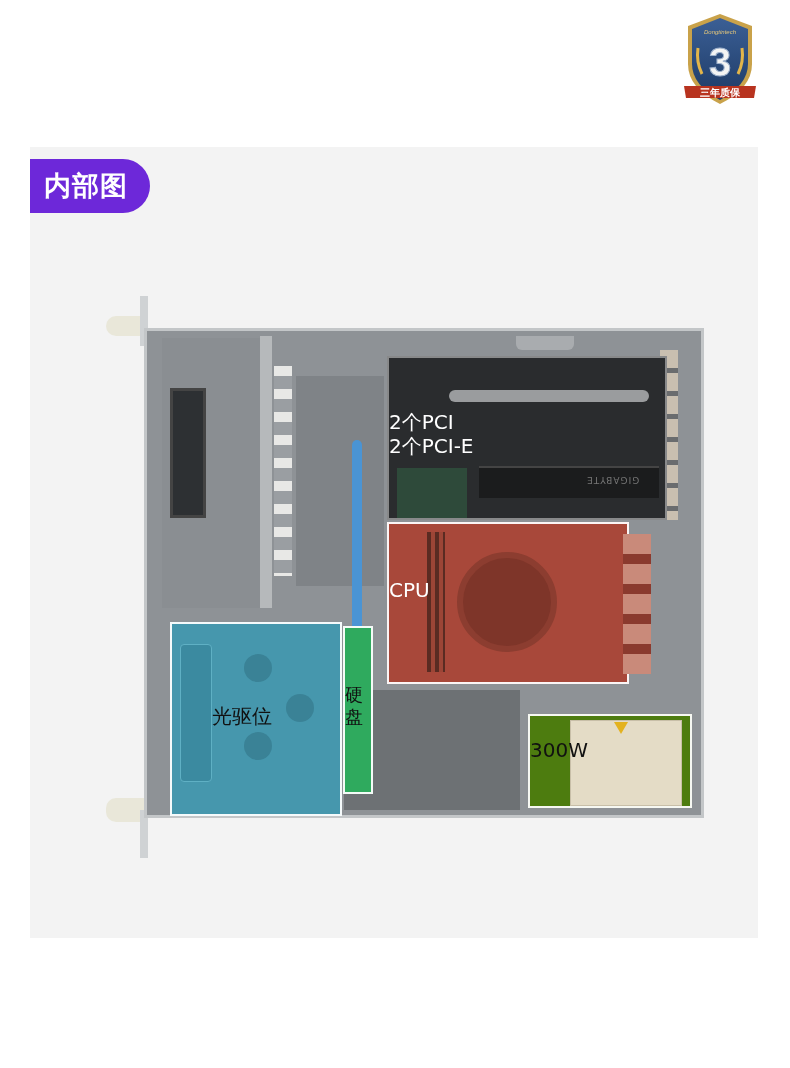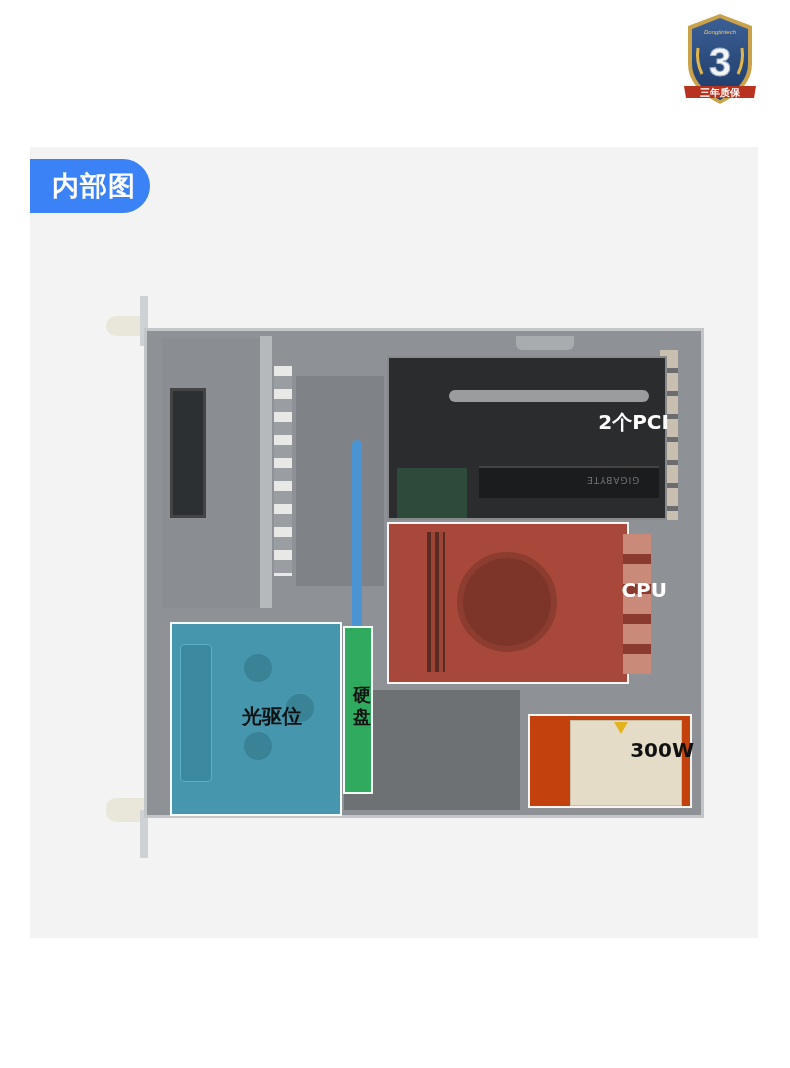--- a/index.html
+++ b/index.html
@@ -1,22 +1,22 @@
 <!DOCTYPE html>
 <html><head>
 <meta charset="utf-8">
 <style>
   html,body{margin:0;padding:0;}
   body{width:790px;height:1068px;background:#ffffff;position:relative;overflow:hidden;font-family:"DejaVu Sans","Liberation Sans",sans-serif;}
   .badge{position:absolute;left:682px;top:12px;width:76px;height:96px;}
   .panel{position:absolute;left:30px;top:147px;width:728px;height:791px;background:#f3f3f3;}
-  .tag{position:absolute;left:30px;top:159px;width:120px;height:54px;background:#3b82f6;border-radius:0 27px 27px 0;color:#fff;font-size:27px;line-height:54px;padding-left:22px;box-sizing:border-box;letter-spacing:1px;font-weight:bold;}
+  .tag{position:absolute;left:30px;top:159px;width:120px;height:54px;background:#6d28d9;border-radius:0 27px 27px 0;color:#fff;font-size:27px;line-height:54px;padding-left:14px;box-sizing:border-box;letter-spacing:1px;font-weight:bold;}
   .chassis{position:absolute;left:100px;top:290px;width:610px;height:570px;}
   .abs{position:absolute;}
-  .label{position:absolute;color:#fff;font-weight:bold;text-align:right;line-height:1.2;}
+  .label{position:absolute;color:#fff;font-weight:normal;text-align:left;line-height:1.2;}
   .hl{position:absolute;box-sizing:border-box;border:2px solid rgba(255,255,255,0.95);}
 </style>
 </head>
 <body>
 
 <div class="badge">
   <svg width="76" height="96" viewBox="0 0 76 96">
     <defs>
       <linearGradient id="sg" x1="0" y1="0" x2="0" y2="1">
         <stop offset="0" stop-color="#3b5f95"></stop>
@@ -66,20 +66,21 @@
   <div class="abs" style="left:244px;top:400px;width:176px;height:120px;background:#6d7174;"></div>
 
   <div class="hl" style="left:287px;top:66px;width:280px;height:164px;background:#2a2c2e;border-color:rgba(200,200,200,0.6);">
     <div class="abs" style="left:90px;top:108px;width:180px;height:30px;background:#1b1c1d;border-top:2px solid #444;">
       <span style="position:absolute;right:20px;top:7px;font-size:9px;color:#777;letter-spacing:1px;transform:rotate(180deg);">GIGABYTE</span>
     </div>
     <div class="abs" style="left:60px;top:32px;width:200px;height:12px;background:#9a9c9e;border-radius:6px;"></div>
     <div class="abs" style="left:8px;top:110px;width:70px;height:50px;background:#2e4a3a;"></div>
     <div class="label" style="left:0;top:52px;width:280px;font-size:20px;">
       <div>2个PCI</div>
+      <div>2个PCI-E</div>
     </div>
   </div>
 
   <div class="hl" style="left:287px;top:232px;width:242px;height:162px;background:#a8483a;padding-left:47px;">
     <div class="abs" style="left:68px;top:28px;width:100px;height:100px;border-radius:50%;background:#7e3529;border:6px solid #8c3d30;box-sizing:border-box;"></div>
     <div class="abs" style="left:38px;top:8px;width:18px;height:140px;background:repeating-linear-gradient(90deg,#5a2b22 0 4px,#9c4536 4px 8px);"></div>
     <div class="abs" style="left:234px;top:10px;width:28px;height:140px;background:repeating-linear-gradient(180deg,#c98a7a 0 20px,#8a3a2e 20px 30px);"></div>
     <div class="label" style="left:0;top:54px;width:278px;font-size:20px;">
       <div>CPU</div>
     </div>
@@ -95,20 +96,20 @@
     </div>
   </div>
 
   <div class="hl" style="left:243px;top:336px;width:30px;height:168px;background:#2faa5e;">
     <div class="label" style="left:0;top:56px;width:26px;font-size:18px;color:#111;">
       <div>硬</div>
       <div>盘</div>
     </div>
   </div>
 
-  <div class="hl" style="left:428px;top:424px;width:164px;height:94px;background:#c2410c;">
+  <div class="hl" style="left:428px;top:424px;width:164px;height:94px;background:#4d7c0f;">
     <div class="abs" style="left:40px;top:4px;width:110px;height:84px;background:#e4dcc6;border:1px solid #c8bfa8;"></div>
     <div class="abs" style="left:84px;top:6px;width:0;height:0;border-left:7px solid transparent;border-right:7px solid transparent;border-top:12px solid #e3b21f;"></div>
     <div class="label" style="left:0;top:22px;width:164px;font-size:20px;color:#111;">
       <div>300W</div>
     </div>
   </div>
 </div>
 
 </body></html>

